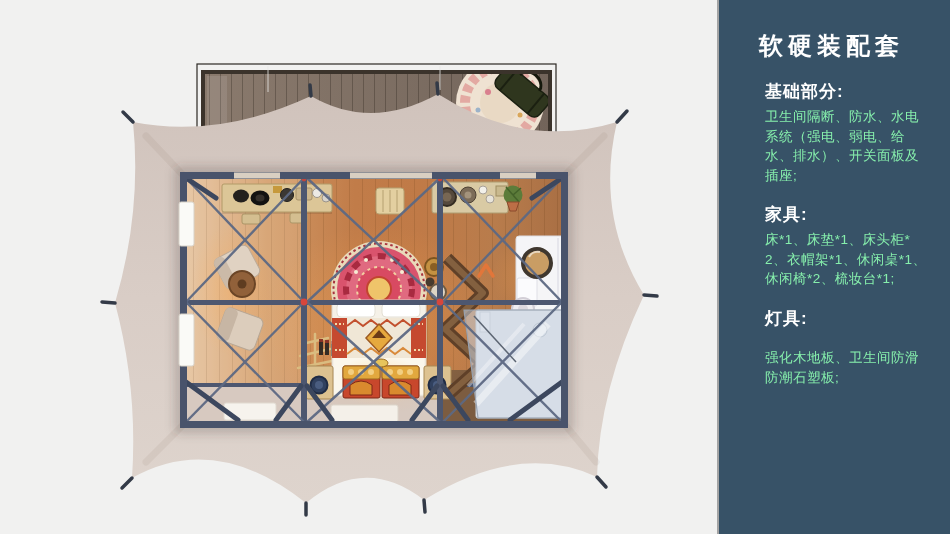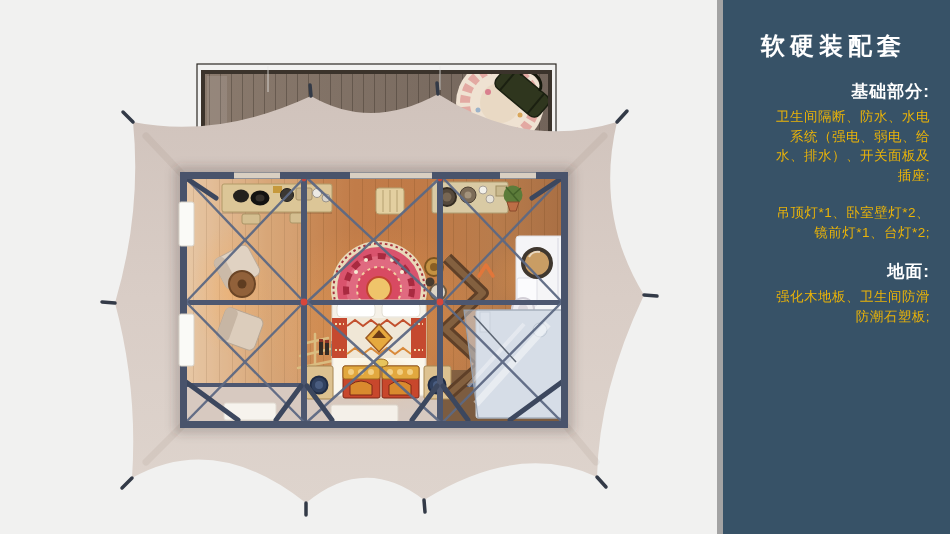--- a/index.html
+++ b/index.html
@@ -1,27 +1,27 @@
 <!DOCTYPE html>
 <html><head>
 <meta charset="utf-8">
 <style>
   html,body{margin:0;padding:0;background:#e8e8e6;}
   .stage{position:relative;width:950px;height:534px;margin:0 auto;overflow:hidden;
          font-family:"Liberation Sans","DejaVu Sans",sans-serif;display:flex;}
   .plan-panel{position:relative;width:717px;height:534px;background:#f1f1f0;flex:0 0 717px;}
   .plan-panel svg{display:block;}
   .sidebar{position:relative;width:233px;height:534px;flex:0 0 233px;
-           background:#375267;border-left:6px solid #a3a3a3;box-sizing:border-box;
+           background:#375267;border-left:2px solid #a3a3a3;box-sizing:border-box;
            color:#fff;overflow:hidden;}
   .sidebar h1{margin:30px 10px 0 4px;text-align:center;font-size:24px;font-weight:bold;
               letter-spacing:5px;color:#ffffff;}
-  .sec{margin:18px 20px 0 46px;text-align:right;}
+  .sec{margin:18px 20px 0 46px;}
   .sec h2{margin:0 0 4px 0;font-size:17px;font-weight:bold;color:#ffffff;letter-spacing:1px;}
-  .sec p{margin:0;font-size:13.5px;line-height:1.45;color:#eab308;letter-spacing:0.5px;
+  .sec p{margin:0;font-size:13.5px;line-height:1.45;color:#86efac;letter-spacing:0.5px;
          word-break:break-all;}
 </style>
 </head>
 <body>
 
 <div class="stage">
 
   <div class="plan-panel">
     <svg width="717" height="534" viewBox="0 0 717 534">
       <defs>
@@ -350,26 +350,29 @@
   </div>
 
   <aside class="sidebar">
     <h1>软硬装配套</h1>
 
     <div class="sec">
       <h2>基础部分:</h2>
       <p>卫生间隔断、防水、水电系统（强电、弱电、给水、排水）、开关面板及插座;</p>
     </div>
 
-
-    <div class="sec">
-      <p>吊顶灯*1、卧室壁灯*2、镜前灯*1、台灯*2;</p>
-    </div>
-
-    <div class="sec">
-    </div>
-
-    <div class="sec">
-      <h2>地面:</h2>
+    <div class="sec">
+      <h2>家具:</h2>
+      <p>床*1、床垫*1、床头柜*2、衣帽架*1、休闲桌*1、休闲椅*2、梳妆台*1;</p>
+    </div>
+
+    <div class="sec">
+      <h2>灯具:</h2>
+    </div>
+
+    <div class="sec">
+    </div>
+
+    <div class="sec">
       <p>强化木地板、卫生间防滑防潮石塑板;</p>
     </div>
   </aside>
 </div>
 
 </body></html>

